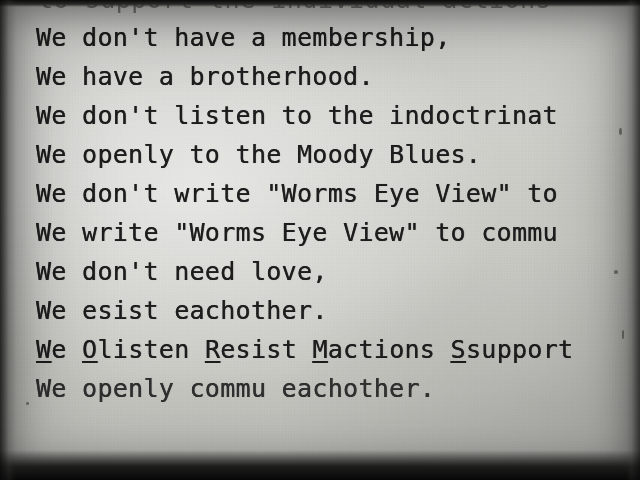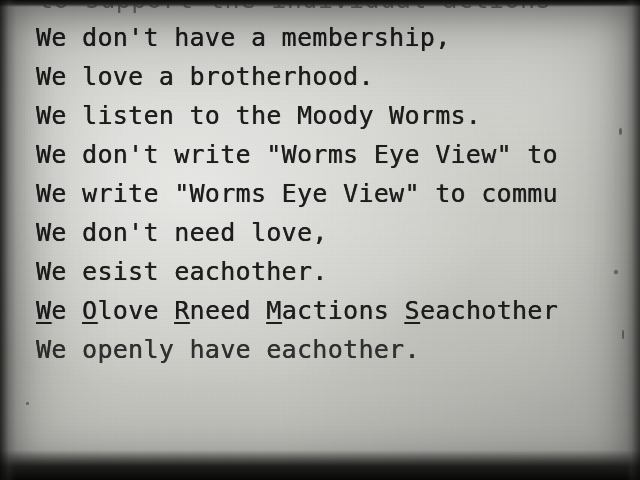--- a/index.html
+++ b/index.html
@@ -146,36 +146,37 @@
 <body>
 
 <div id="page">
 
   <div id="cropped-line">
     <span class="ghost">to support the individual actions</span>
   </div>
 
   <div id="text-block">
     <div class="line">We don't have a membership,</div>
-    <div class="line">We love a brotherhood.</div>
-    <div class="line">We listen to the Moody Worms.</div>
+    <div class="line">We have a brotherhood.</div>
+    <div class="line">We don't listen to the indoctrinat</div>
+    <div class="line">We openly to the Moody Blues.</div>
     <div class="line">We don't write "Worms Eye View" to</div>
     <div class="line">We write "Worms Eye View" to commu</div>
     <div class="line">We don't need love,</div>
     <div class="line">We esist eachother.</div>
 
     <div class="line">
       <span><span class="u">W</span><span>e</span></span>
-      <span><span class="u">O</span><span>love</span></span>
-      <span><span class="u">R</span><span>need</span></span>
+      <span><span class="u">O</span><span>listen</span></span>
+      <span><span class="u">R</span><span>esist</span></span>
       <span><span class="u">M</span><span>actions</span></span>
-      <span><span class="u">S</span><span>eachother</span></span>
+      <span><span class="u">S</span><span>support</span></span>
     </div>
 
-    <div class="line ink-light">We openly have eachother.</div>
+    <div class="line ink-light">We openly commu eachother.</div>
   </div>
 
   <div class="speck" id="speck1"></div>
   <div class="speck" id="speck2"></div>
   <div class="speck" id="speck3"></div>
   <div class="speck" id="speck4"></div>
 
   <div id="grain"></div>
   <div id="vignette"></div>
   <div id="edge-top"></div>

